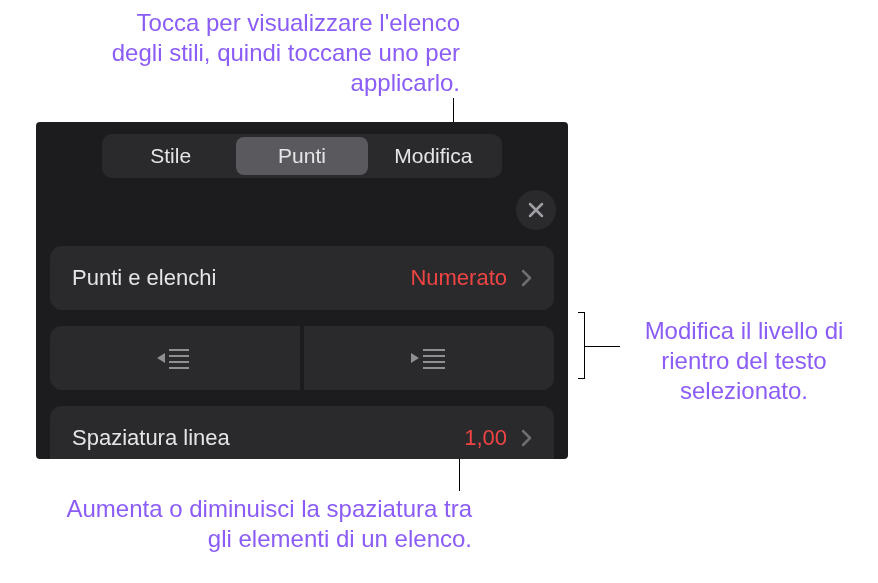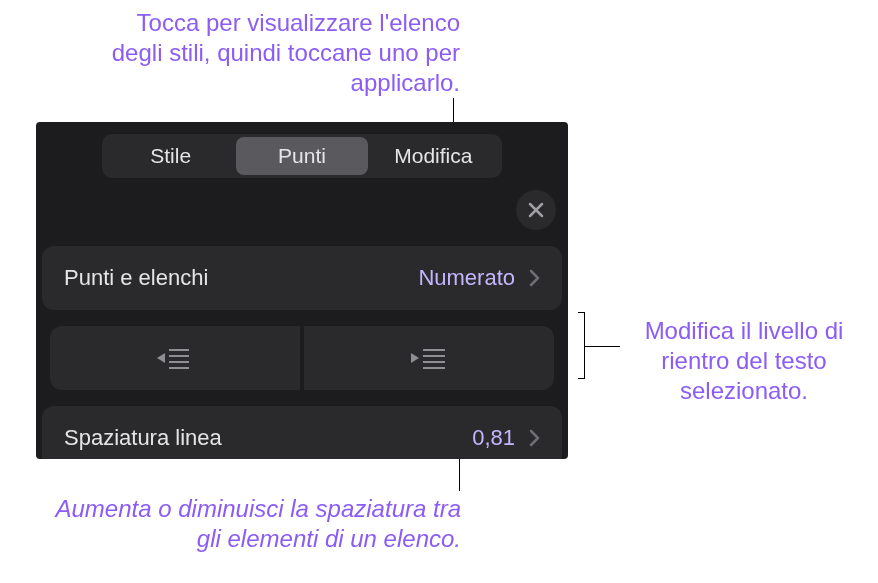--- a/index.html
+++ b/index.html
@@ -10,21 +10,21 @@
       font-family: -apple-system, "Helvetica Neue", Helvetica, Arial, sans-serif;
       font-size: 24px;
       line-height: 1.25;
       color: #333;
       position: relative;
     }
 
     .annotation { position: absolute; color: #8b5cf6; }
     .annotation.top { top: 8px; left: 80px; width: 380px; text-align: right; }
     .annotation.right { top: 316px; left: 624px; width: 240px; text-align: center; }
-    .annotation.bottom { top: 494px; left: 51px; width: 410px; text-align: right; font-style: italic; }
+    .annotation.bottom { top: 494px; left: 62px; width: 410px; text-align: right; }
 
     .callout-line { position: absolute; background: #000; }
     .top-line    { left: 453px; top: 98px;  width: 1px; height: 143px; }
     .bottom-line { left: 459px; top: 459px; width: 1px; height: 32px; }
     .right-line-main   { left: 584px; top: 346px; height: 1px; width: 36px; }
     .right-line-top    { left: 584px; top: 312px; width: 1px; height: 34px; }
     .right-line-bottom { left: 584px; top: 346px; width: 1px; height: 32px; }
     .right-line-top-h  { left: 578px; top: 312px; width: 7px; height: 1px; }
     .right-line-bot-h  { left: 578px; top: 378px; width: 7px; height: 1px; }
 
@@ -65,33 +65,33 @@
       background: #2a2a2c;
       border-radius: 50%;
       display: flex; align-items: center; justify-content: center;
       color: #9f9fa5;
       cursor: pointer;
       font-size: 20px;
       margin-left: auto;
     }
 
     .row {
-      margin: 16px 6px;
+      margin: 16px 14px;
       background: #2a2a2c;
       border-radius: 12px;
       padding: 18px 22px;
       display: flex;
       align-items: center;
       color: #e5e5e7;
       font-size: 22px;
       cursor: pointer;
     }
     .row.last-visible { margin-bottom: 0; border-bottom-left-radius: 0; border-bottom-right-radius: 0; align-items: center; }
     .row .label { flex: 1; }
-    .row .value { color: #c4b5fd; margin-right: 14px; }
+    .row .value { color: #ef4444; margin-right: 14px; }
     .row .chevron { color: #6d6d72; }
 
     .indent-row {
       margin: 16px 14px;
       display: flex;
       gap: 4px;
       border-radius: 12px;
       overflow: hidden;
     }
     .indent-btn {
@@ -172,21 +172,21 @@
           <line x1="12" y1="10" x2="34" y2="10" stroke="#8e8e93" stroke-width="2"></line>
           <line x1="12" y1="16" x2="34" y2="16" stroke="#8e8e93" stroke-width="2"></line>
           <line x1="12" y1="22" x2="34" y2="22" stroke="#8e8e93" stroke-width="2"></line>
         </svg>
       </span>
     </div>
   </div>
 
   <div class="row last-visible">
     <span class="label">Spaziatura linea</span>
-    <span class="value">0,81</span>
+    <span class="value">1,00</span>
     <span class="chevron">
       <svg width="11" height="18" viewBox="0 0 11 18">
           <path d="M2 2 L9 9 L2 16" stroke="#6d6d72" stroke-width="2.5" fill="none" stroke-linecap="round" stroke-linejoin="round"></path>
         </svg>
     </span>
   </div>
 
 </div>
 
 </body></html>

